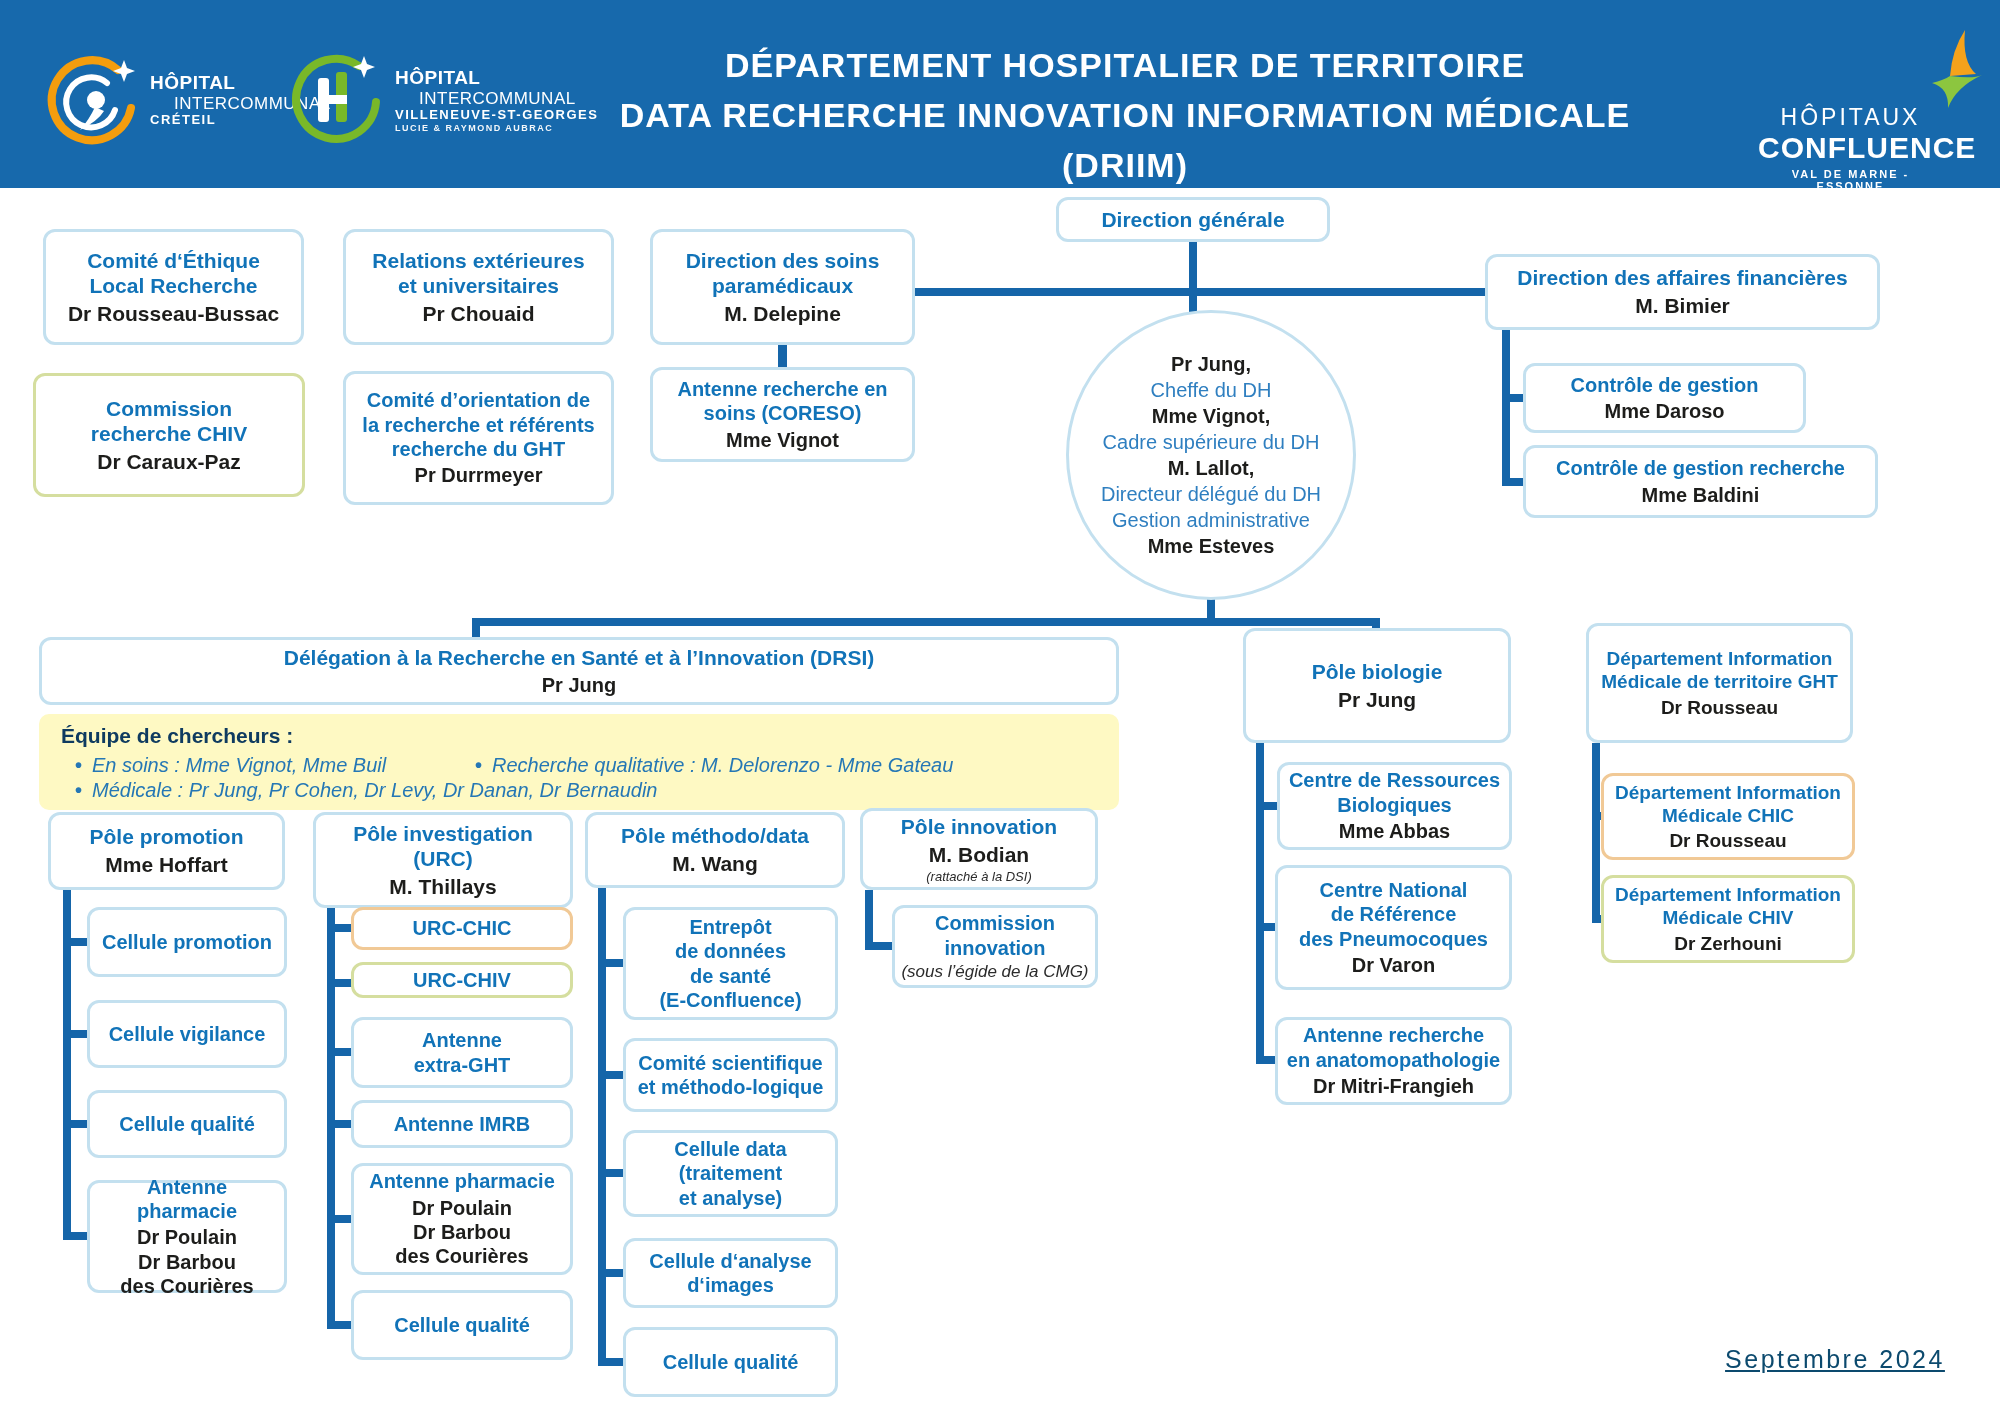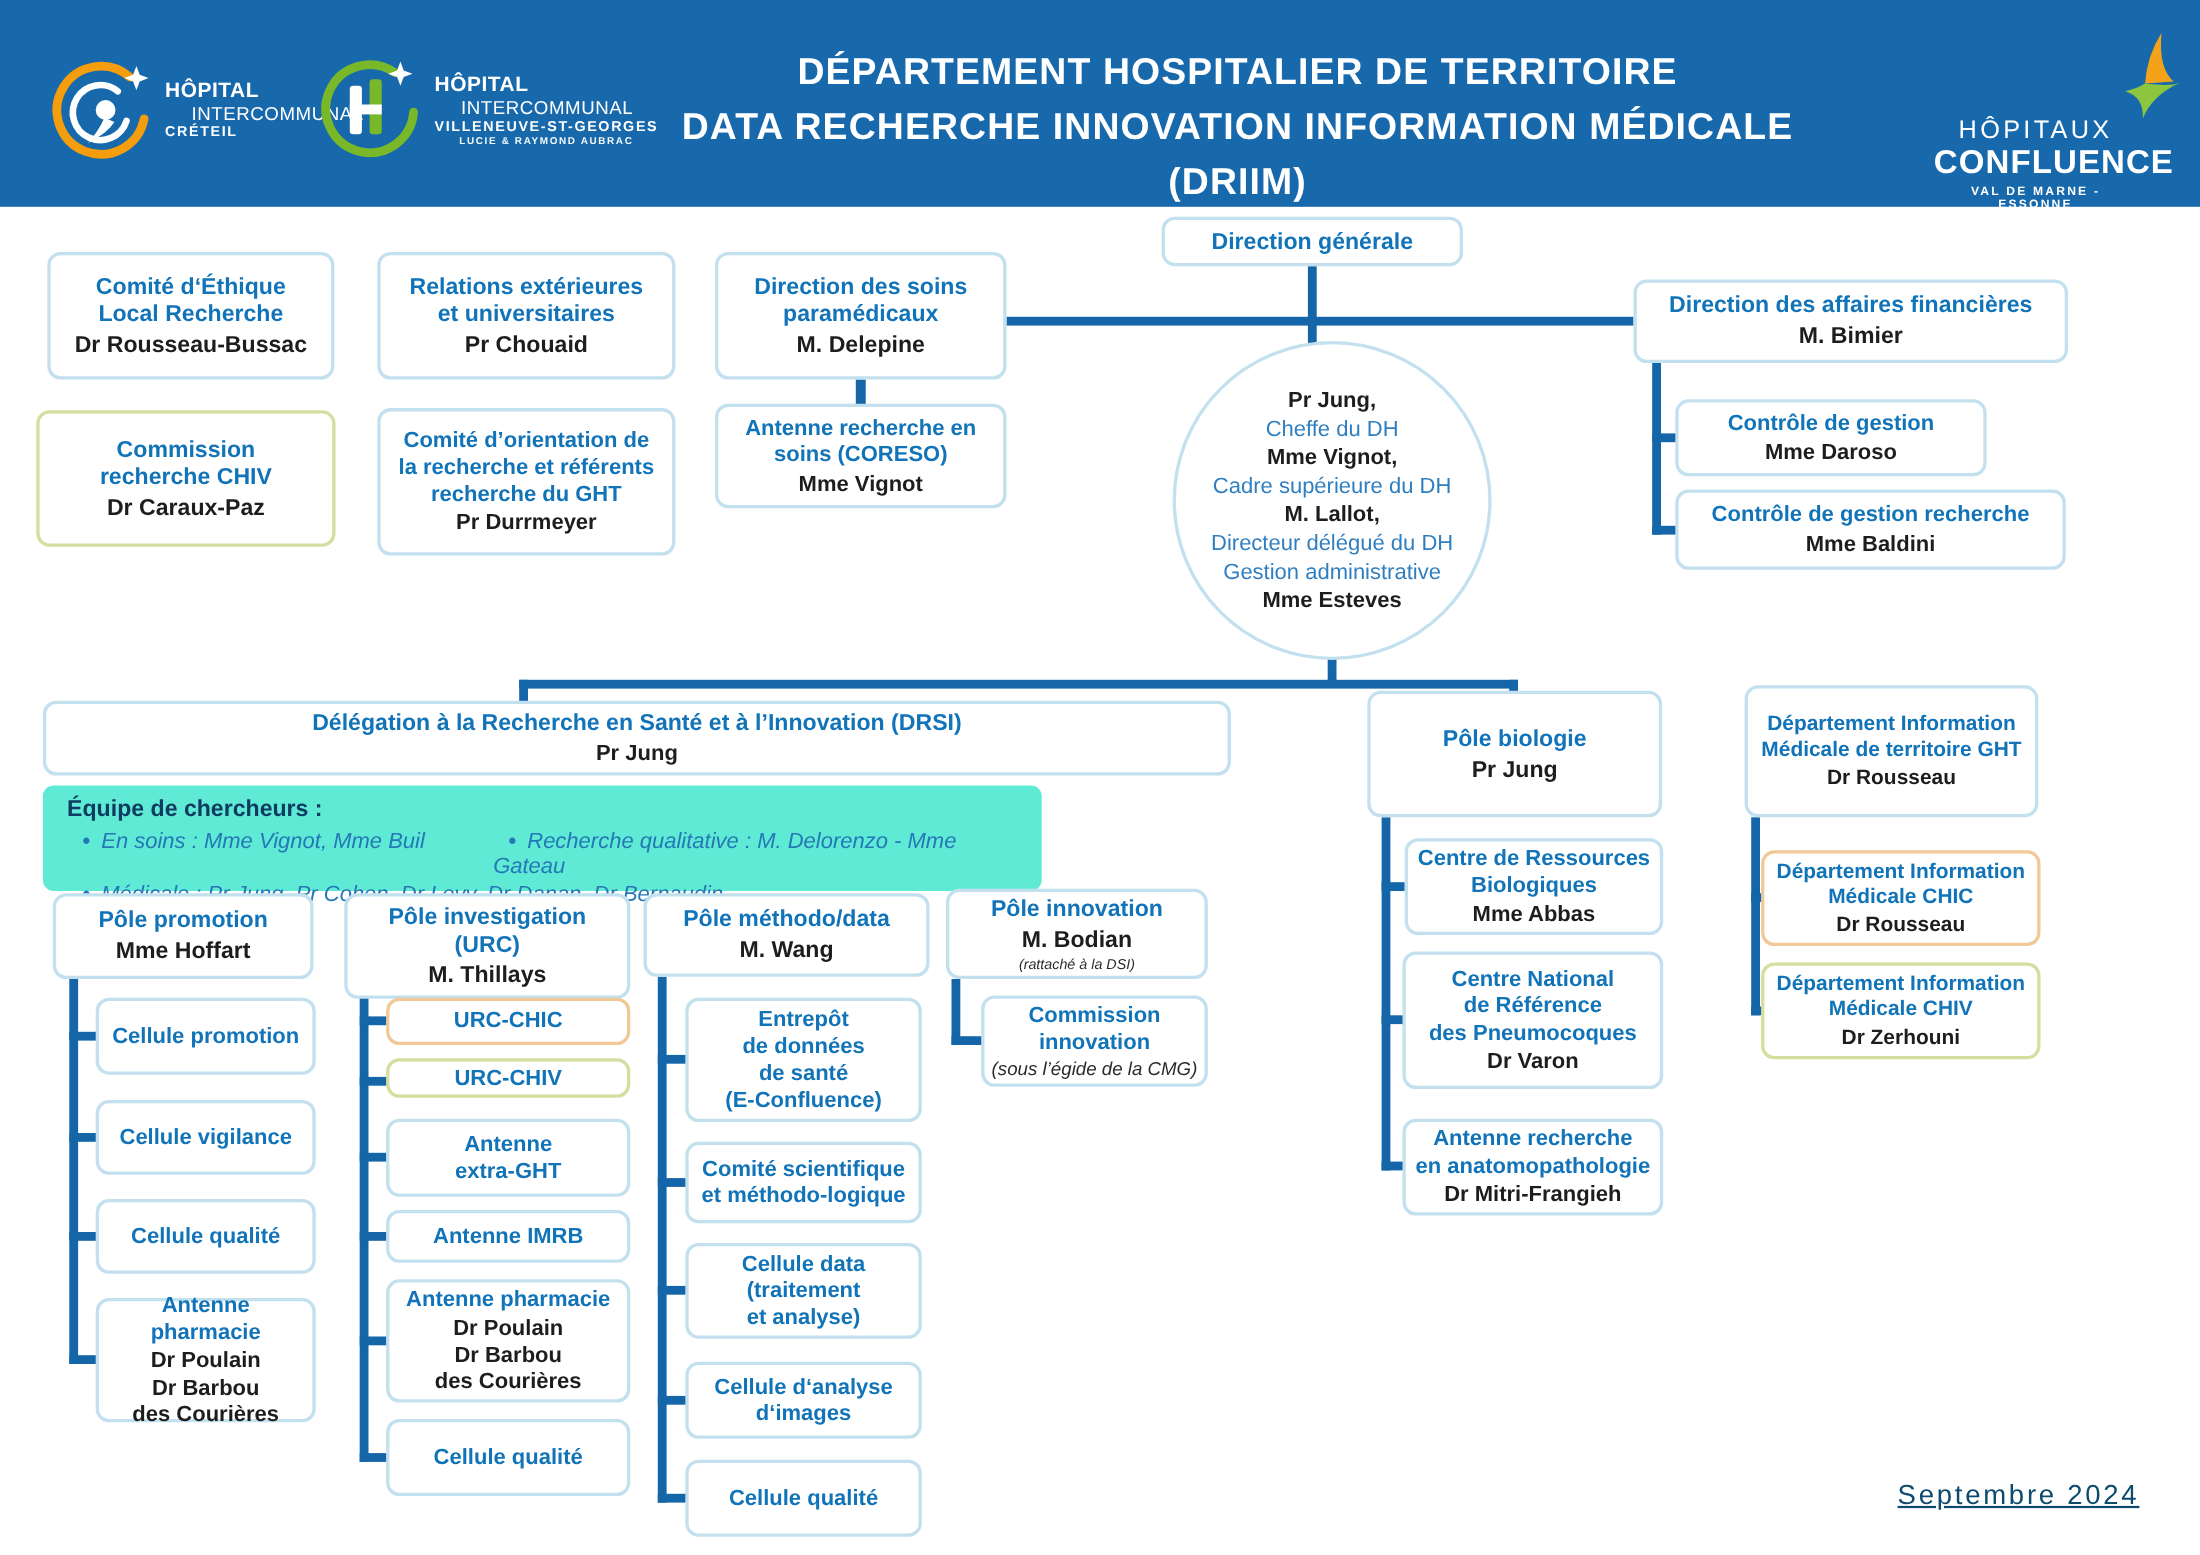--- a/index.html
+++ b/index.html
@@ -9,21 +9,21 @@
 
   
   .header{position:absolute;left:0;top:0;width:2000px;height:188px;background:#1769ac;}
   .h-title{position:absolute;left:530px;top:40px;width:1190px;text-align:center;color:#ffffff;
            font-weight:bold;font-size:34px;line-height:50px;letter-spacing:1px;}
   .logo{position:absolute;display:flex;align-items:center;color:#fff;}
   .logo-txt{margin-left:10px;line-height:1.15;}
   .lt1{font-size:19px;font-weight:bold;letter-spacing:.5px;}
   .lt2{font-size:17px;font-weight:normal;letter-spacing:.5px;margin-left:24px;}
   .lt3{font-size:13px;font-weight:bold;letter-spacing:1.5px;}
-  .lt4{font-size:9px;font-weight:bold;letter-spacing:1.5px;opacity:.95;text-align:center;}
+  .lt4{font-size:9px;font-weight:bold;letter-spacing:1.5px;opacity:.95;}
   .conf{position:absolute;left:1758px;top:104px;width:185px;text-align:center;color:#fff;}
   .conf .c1{font-size:23px;font-weight:300;letter-spacing:3px;}
   .conf .c2{font-size:30px;font-weight:bold;letter-spacing:1px;}
   .conf .c3{font-size:11px;font-weight:bold;letter-spacing:2px;margin-top:3px;}
   .spark{position:absolute;left:1918px;top:30px;}
 
   
   .box{position:absolute;background:#ffffff;border:3px solid #c3e0ef;border-radius:12px;
        display:flex;flex-direction:column;align-items:center;justify-content:center;
        text-align:center;padding:4px 6px;box-sizing:border-box;z-index:2;}
@@ -41,21 +41,21 @@
 
   
   .circle{position:absolute;left:1066px;top:310px;width:290px;height:290px;background:#fff;
           border:3px solid #c3e0ef;border-radius:50%;display:flex;flex-direction:column;
           align-items:center;justify-content:center;text-align:center;z-index:3;box-sizing:border-box;}
   .circle span{display:block;font-size:20px;line-height:26px;}
   .cr-n{color:#1d1d1b;font-weight:bold;}
   .cr-r{color:#2f7fc0;font-weight:normal;}
 
   
-  .panel{position:absolute;left:39px;top:714px;width:908px;height:96px;background:#5eead4;
+  .panel{position:absolute;left:39px;top:714px;width:1080px;height:96px;background:#fef9c3;
          border-radius:10px;box-sizing:border-box;padding:10px 22px;z-index:2;}
   .panel .p-title{color:#0f3b60;font-weight:bold;font-size:21px;}
   .p-row{display:flex;margin-top:6px;}
   .bullet{color:#2577b5;font-style:italic;font-size:20px;}
   .bdot{color:#2577b5;font-style:normal;font-weight:bold;margin:0 10px 0 14px;}
   .b-first{width:400px;}
 
   .date{position:absolute;left:1700px;top:1345px;width:270px;text-align:center;color:#0c4a6e;
         font-size:25px;letter-spacing:2.5px;z-index:2;text-decoration:underline;}
 </style>

